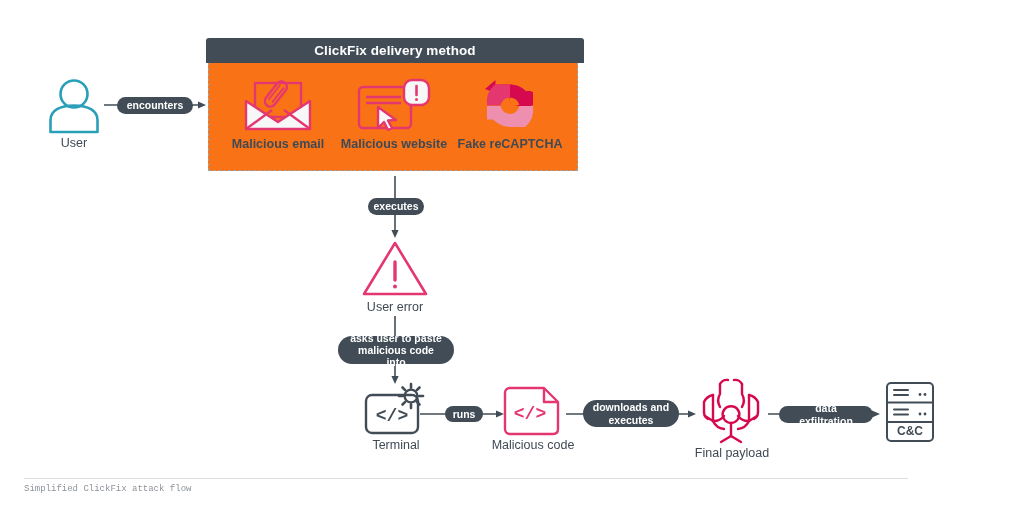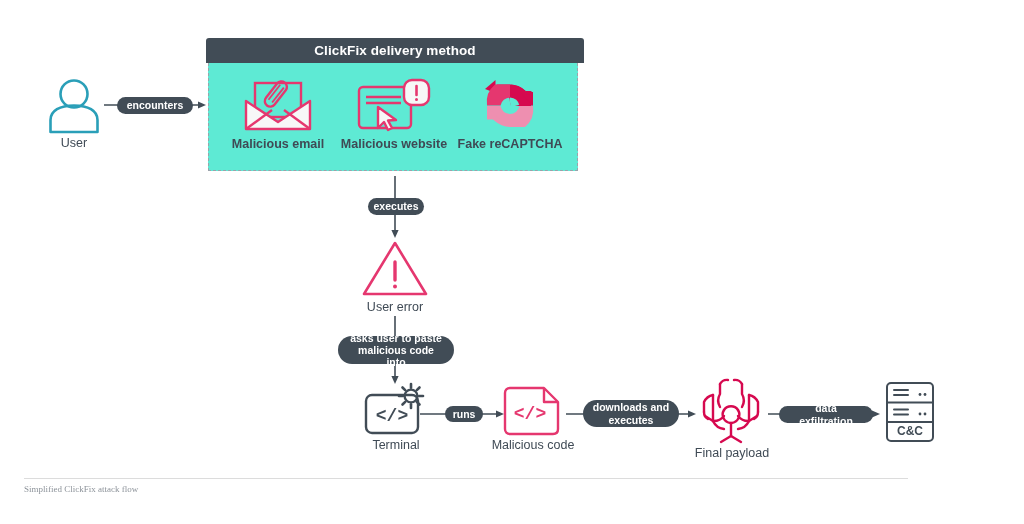--- a/index.html
+++ b/index.html
@@ -43,21 +43,21 @@
     align-items: center;
     justify-content: center;
     letter-spacing: 0.1px;
   }
   #delivery-body {
     position: absolute;
     left: 2px;
     top: 25px;
     width: 370px;
     height: 108px;
-    background: #5eead4;
+    background: #f97316;
     border: 1.5px dashed #9aa3ab;
     border-top: none;
     box-sizing: border-box;
   }
   .delivery-item {
     position: absolute;
     top: 14px;
     width: 110px;
     text-align: center;
   }
@@ -110,21 +110,21 @@
     width: 884px;
     height: 1px;
     background: #dcdcdc;
   }
   #caption-text {
     position: absolute;
     left: 24px;
     top: 484px;
     font-size: 9px;
     color: #8d939a;
-    font-family: Liberation Serif, serif;
+    font-family: Liberation Mono, monospace;
   }
 
   svg { display: block; overflow: visible; }
 </style>
 </head>
 <body>
 
 <div id="stage">
 
   <div class="abs" style="left:44px; top:74px; width:60px; height:60px;">

